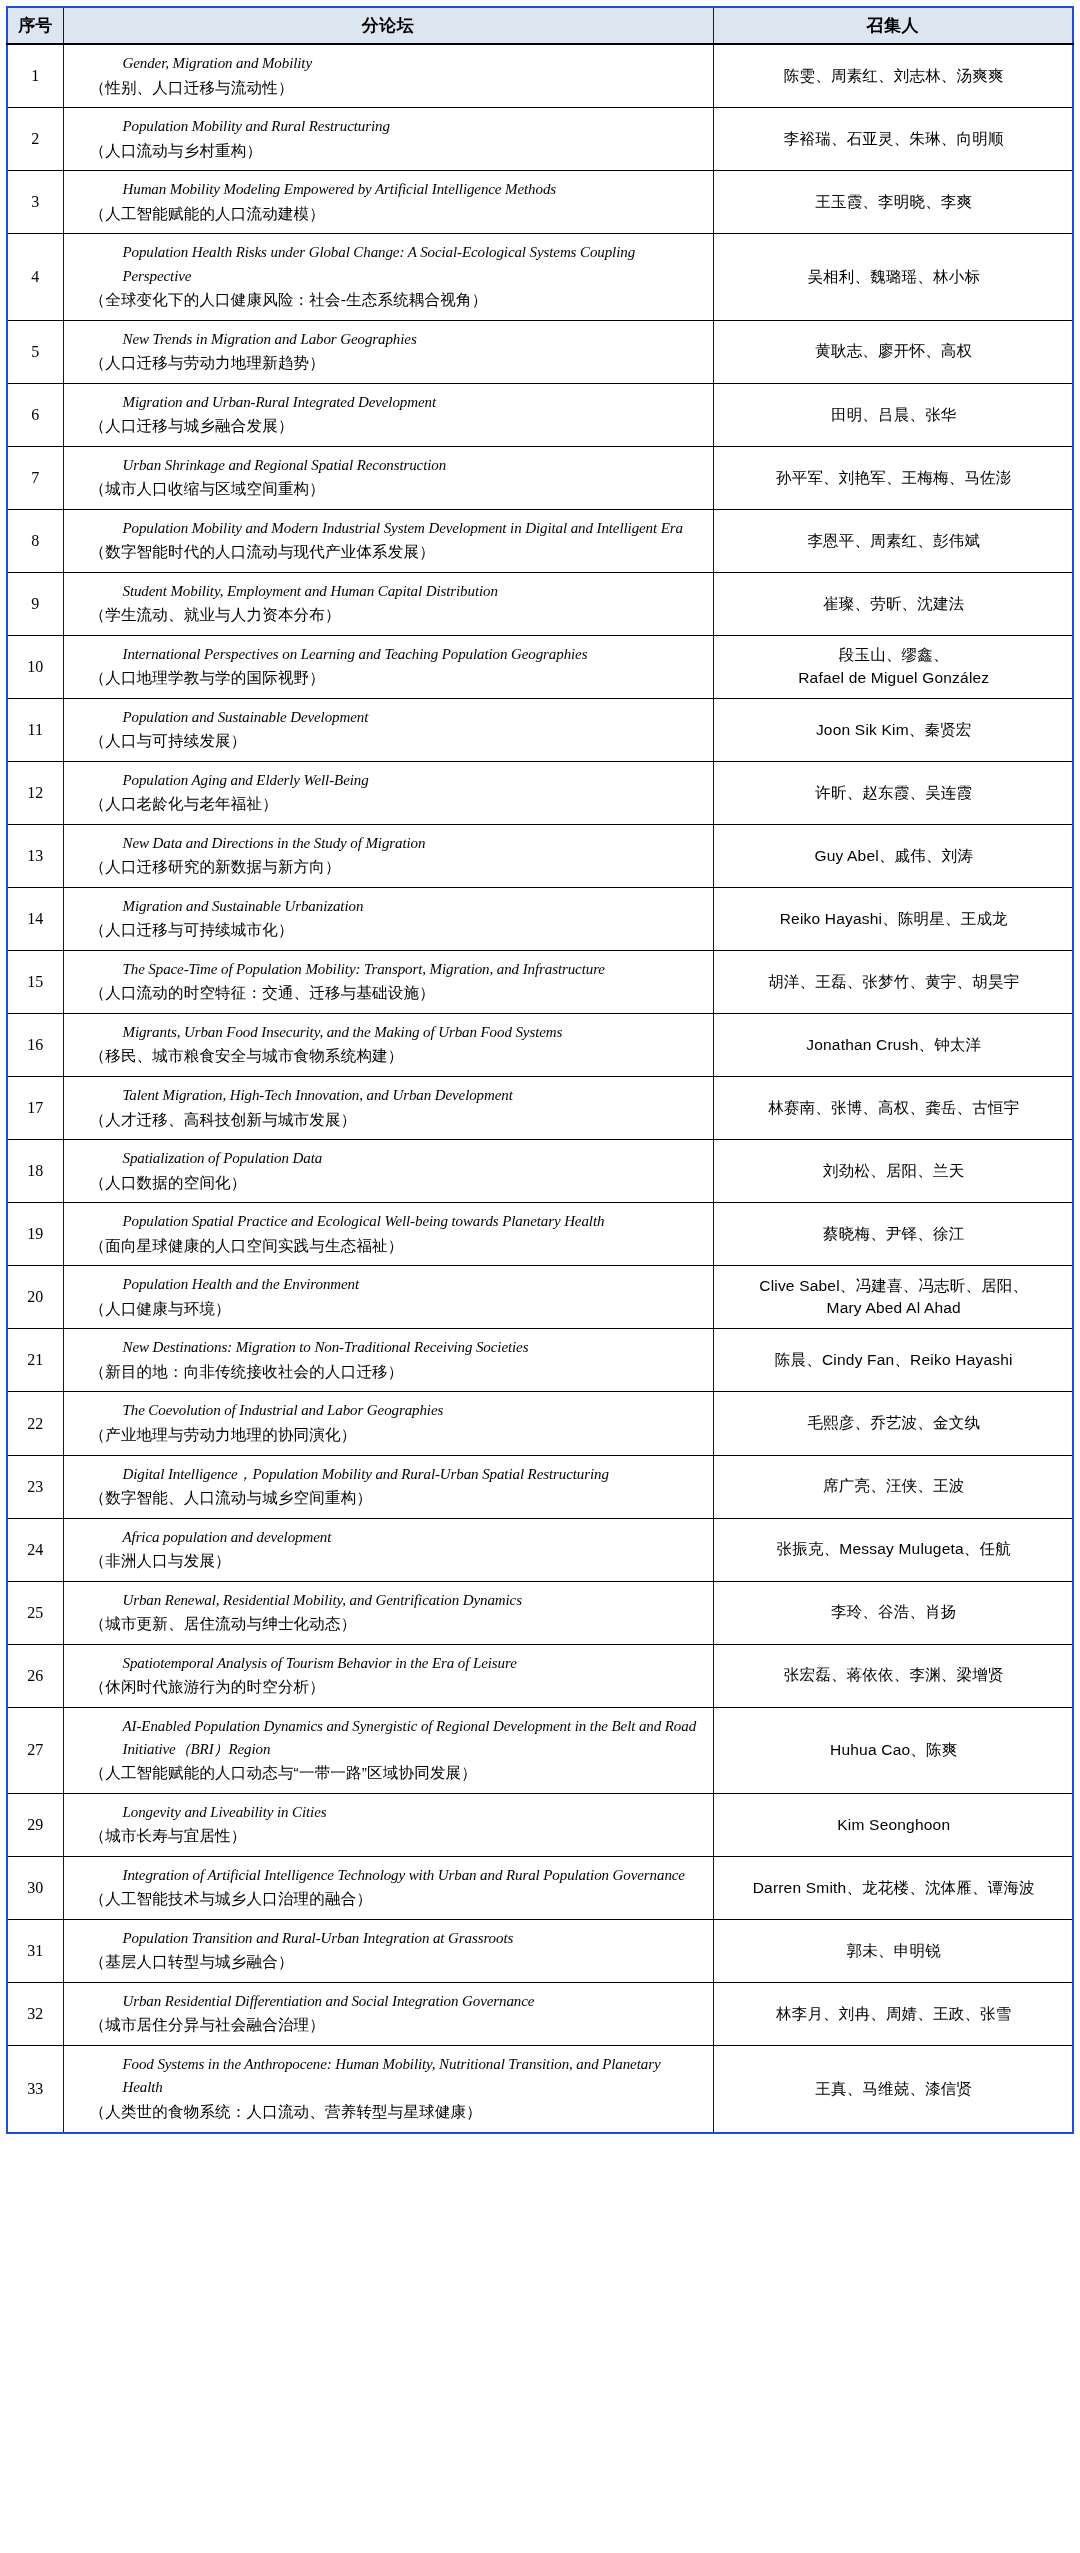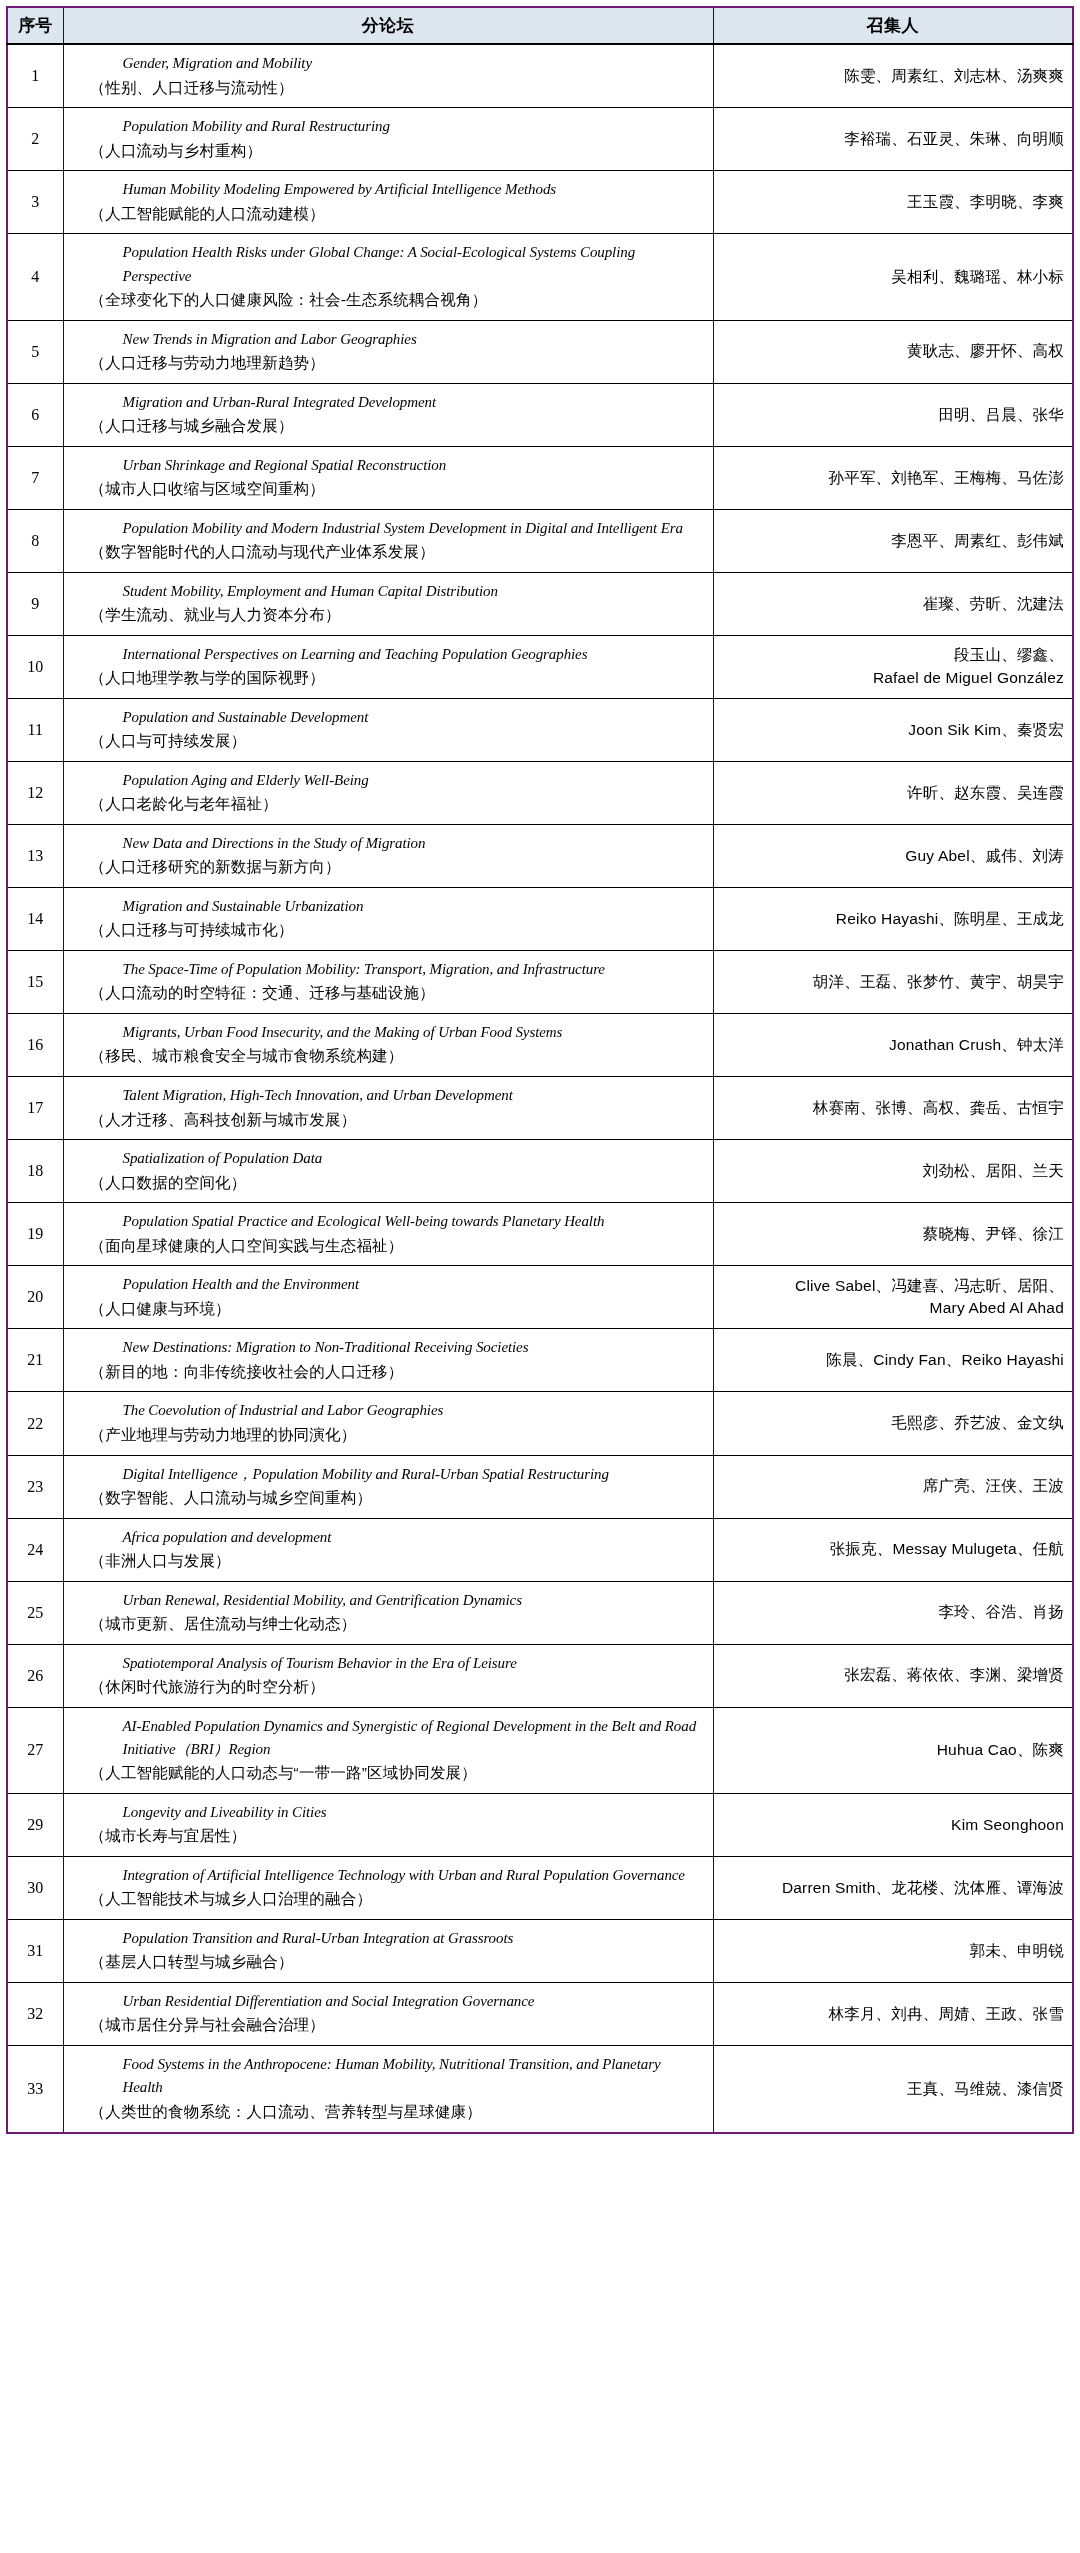--- a/index.html
+++ b/index.html
@@ -18,21 +18,21 @@
   .page {
     box-sizing: border-box;
     width: 1080px;
     height: 2553px;
     padding: 6px 8px 8px 6px;
   }
   table.forum-table {
     width: 1066px;
     border-collapse: collapse;
     table-layout: fixed;
-    border: 2px solid #701a75;
+    border: 2px solid #1d4ed8;
   }
   table.forum-table col.c-index { width: 56px; }
   table.forum-table col.c-forum  { width: 650px; }
   table.forum-table col.c-conv   { width: 360px; }
 
   thead th {
     background: #dce6f1;
     border: 1px solid #1a1a1a;
     border-bottom: 2px solid #000000;
     font-family: "Liberation Sans", "DejaVu Sans", sans-serif;
@@ -58,21 +58,21 @@
     font-size: 16px;
     font-family: "Liberation Serif", "DejaVu Serif", serif;
     padding: 0 2px;
   }
   tbody tr td.cell-forum {
     padding: 7px 10px 7px 12px;
     text-align: left;
   }
   tbody tr td.cell-conv {
     padding: 6px 8px 6px 10px;
-    text-align: right;
+    text-align: center;
     font-family: "Liberation Sans", "DejaVu Sans", sans-serif;
     font-size: 15.5px;
     line-height: 1.45;
     letter-spacing: 0.2px;
   }
   .forum-en {
     font-style: italic;
     font-size: 15px;
     line-height: 1.55;
     letter-spacing: -0.1px;

